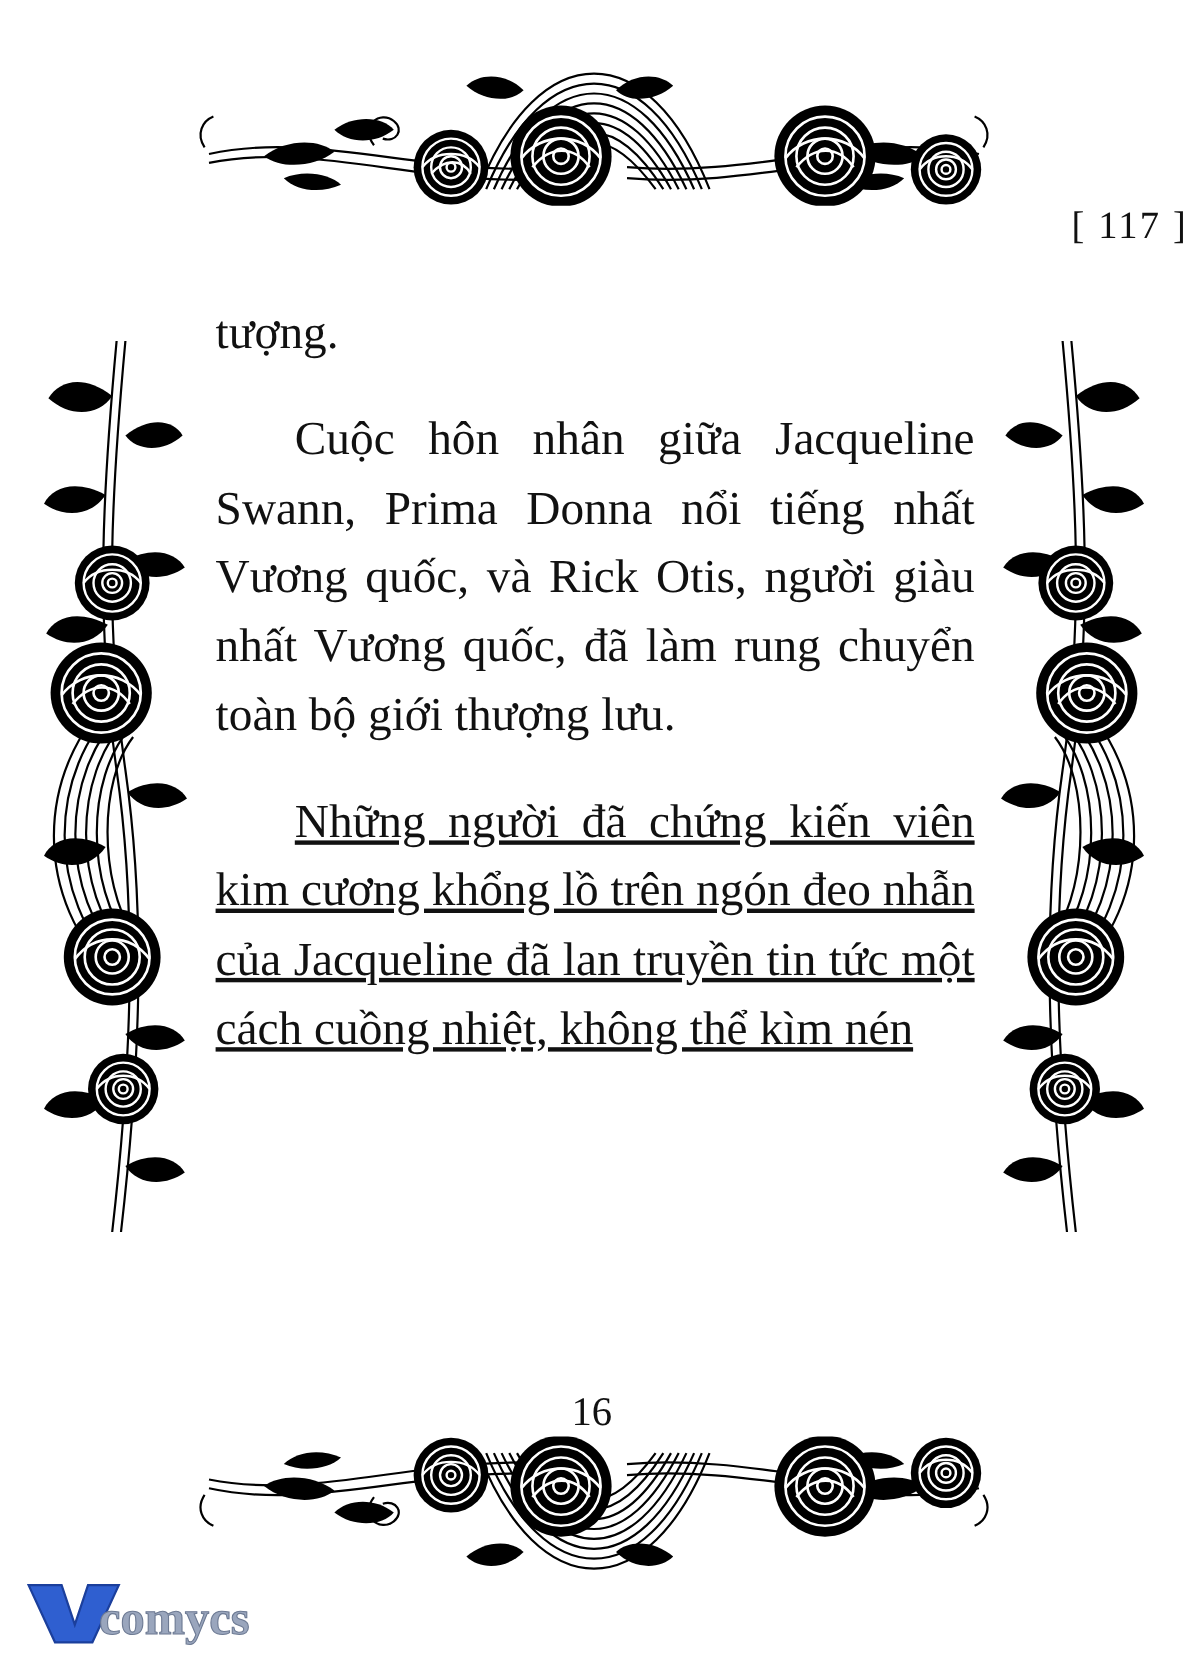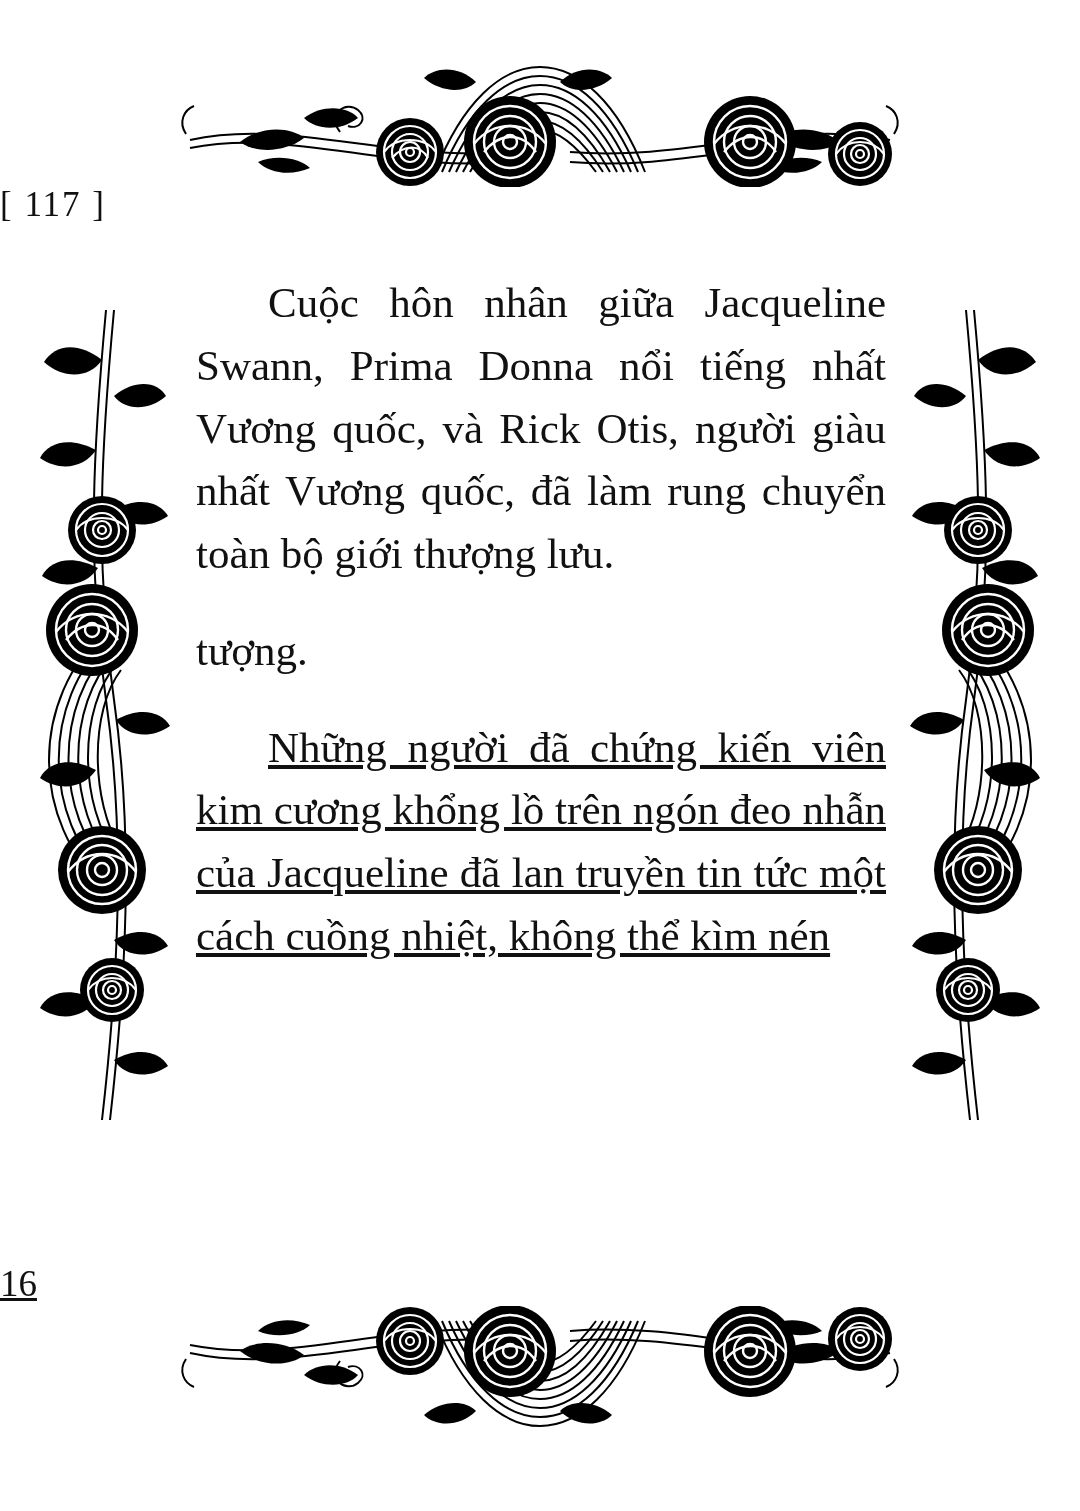--- a/index.html
+++ b/index.html
@@ -55,21 +55,21 @@
     width: 100%;
     height: 100%;
   }
 
   
   .page-marker {
     position: absolute;
     top: 185px;
     left: 0;
     width: 1080px;
-    text-align: left;
+    text-align: right;
     font-size: 35px;
     letter-spacing: 2px;
     font-family: "Liberation Serif", serif;
   }
 
   
   .content {
     position: absolute;
     top: 272px;
     left: 196px;
@@ -92,22 +92,22 @@
     margin-bottom: 0;
     text-decoration: underline;
   }
 
   
   .folio {
     position: absolute;
     top: 1262px;
     left: 0;
     width: 1076px;
+    text-align: center;
     font-size: 37px;
-    text-decoration: underline;
   }
 
   
   .watermark {
     position: absolute;
     left: 22px;
     bottom: 14px;
     width: 230px;
     height: 72px;
   }
@@ -341,22 +341,22 @@
                 <circle r="4"></circle>
               <path d="M-24 0 C-12 -16 12 -16 24 0"></path>
             </g>
           </g>
         </g>
       </g>
     </svg>
   </div>
 
   <div class="content">
+    <p class="para">tượng.</p>
     <p class="para indent">Cuộc hôn nhân giữa Jacqueline Swann, Prima Donna nổi tiếng nhất Vương quốc, và Rick Otis, người giàu nhất Vương quốc, đã làm rung chuyển toàn bộ giới thượng lưu.</p>
-    <p class="para">tượng.</p>
     <p class="para indent last-left">Những người đã chứng kiến viên kim cương khổng lồ trên ngón đeo nhẫn của Jacqueline đã lan truyền tin tức một cách cuồng nhiệt, không thể kìm nén</p>
   </div>
 
   <div class="folio">16</div>
 
   <div class="ornament ornament-bottom">
     <svg viewBox="0 0 900 175" xmlns="http://www.w3.org/2000/svg" aria-hidden="true">
       <g transform="translate(0,175) scale(1,-1)">
         <g fill="none" stroke="#000" stroke-width="2">
           <path d="M345 160 C400 20 500 20 555 160"></path>
@@ -427,14 +427,22 @@
                 <circle r="9"></circle>
                 <circle r="4"></circle>
               <path d="M-24 0 C-12 -16 12 -16 24 0"></path>
             </g>
           </g>
         </g>
       </g>
     </svg>
   </div>
 
+  <div class="watermark">
+    <svg viewBox="0 0 230 72" xmlns="http://www.w3.org/2000/svg" aria-hidden="true">
+      <g>
+        <path d="M4 16 L34 16 L46 52 L58 16 L86 16 L62 68 L28 68 Z" fill="#2f5fd0" stroke="#1b3f9c" stroke-width="2"></path>
+        <text x="68" y="60" font-family="'Liberation Serif', serif" font-size="44" font-weight="bold" fill="#9aa6bd" stroke="#6d7a93" stroke-width="1">comycs</text>
+      </g>
+    </svg>
+  </div>
 
 </div>
 
 </body></html>

